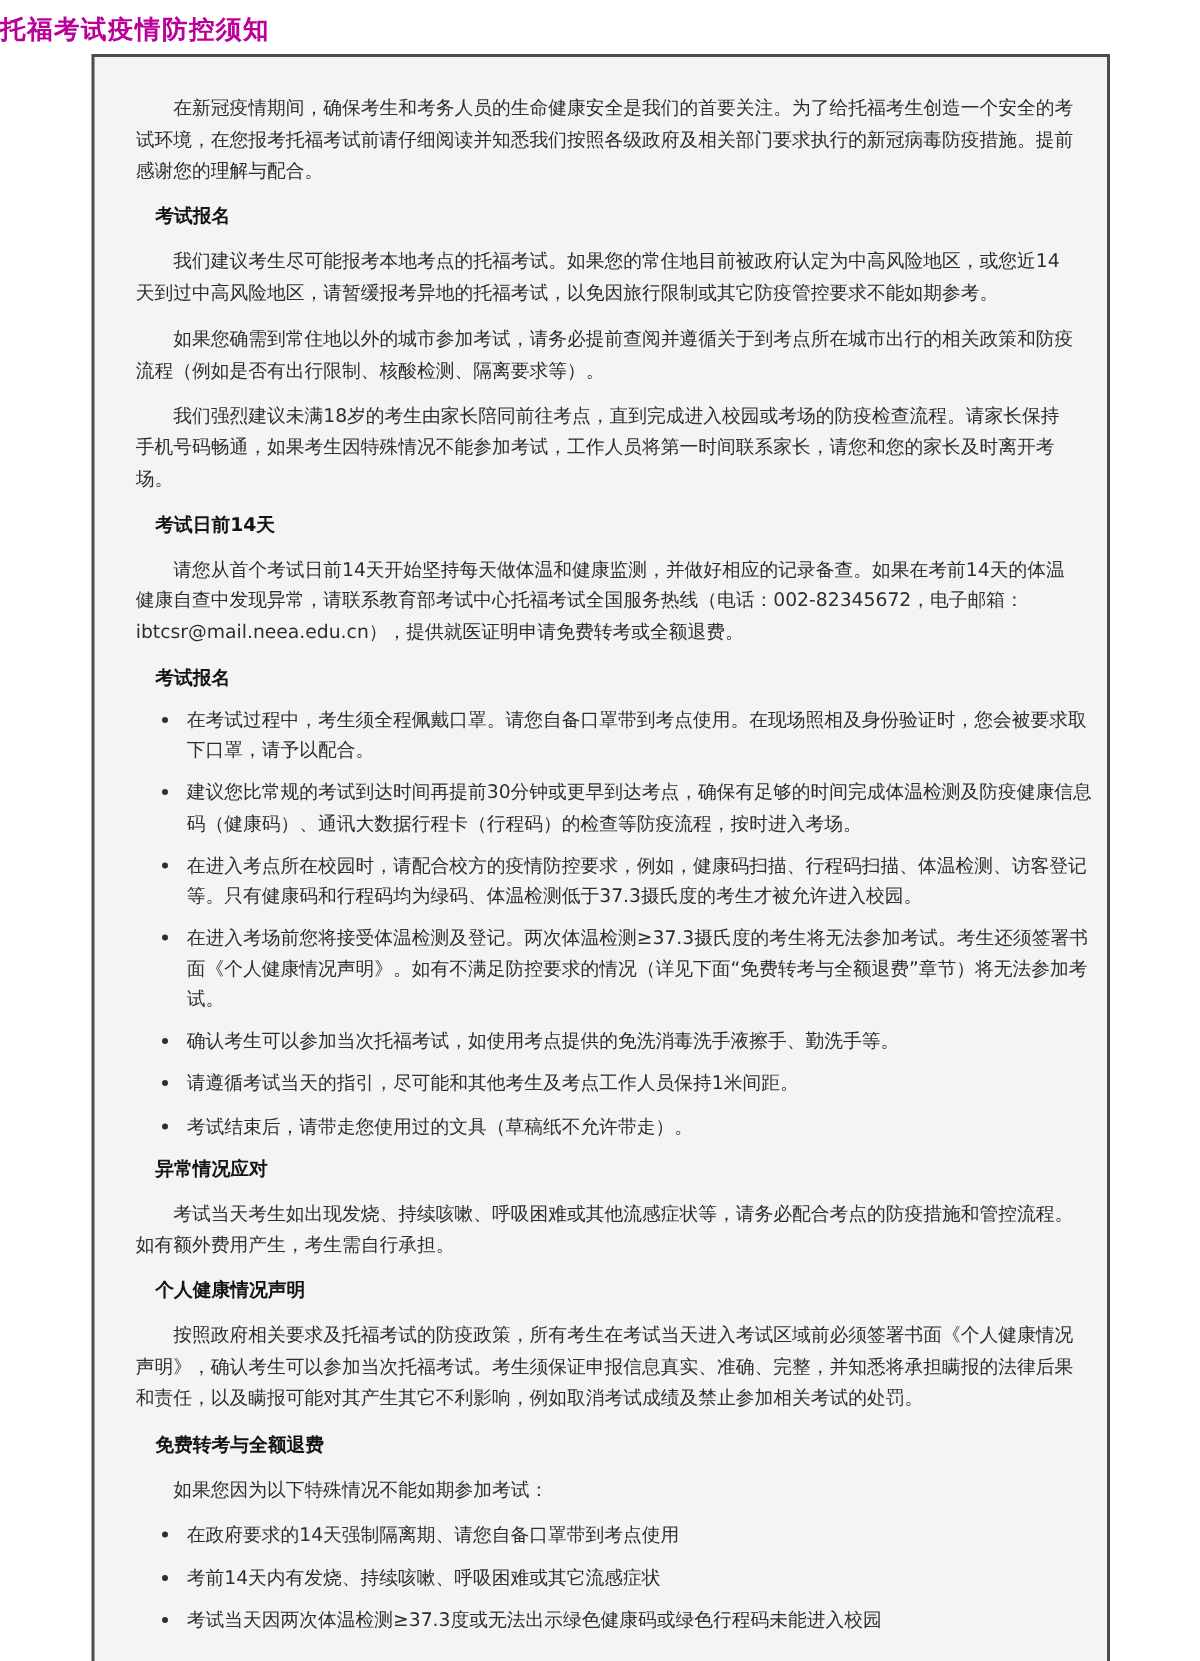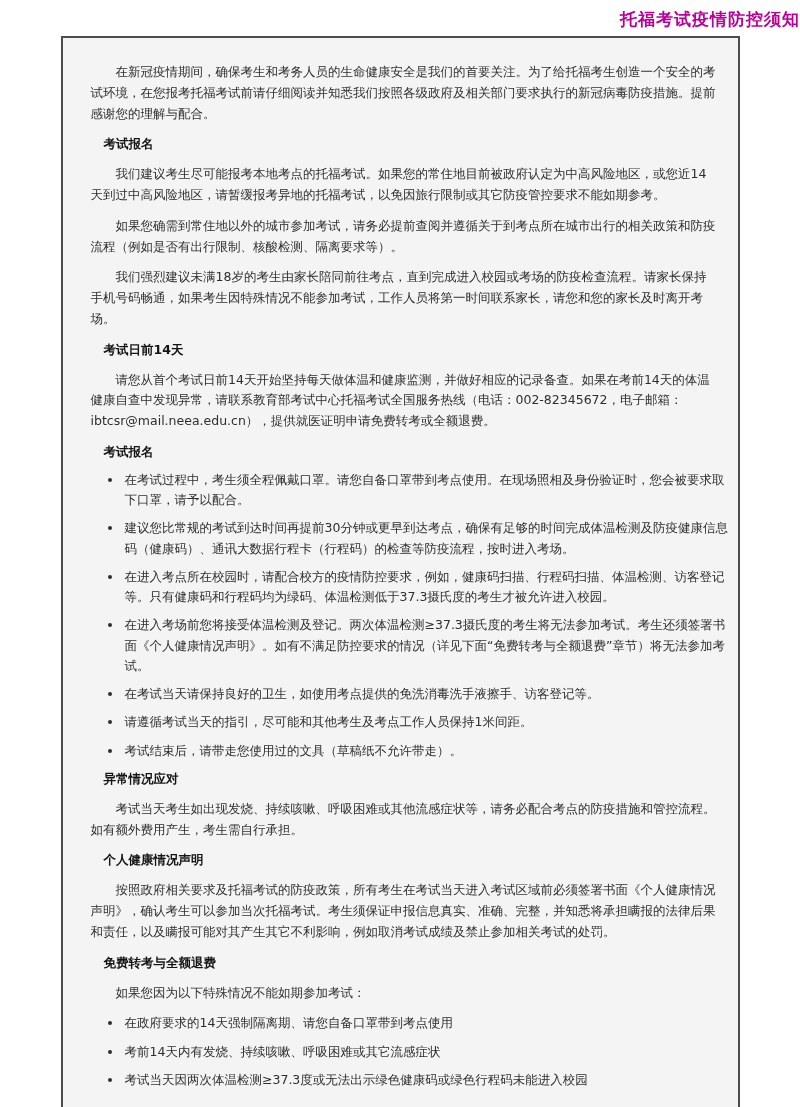--- a/index.html
+++ b/index.html
@@ -7,21 +7,21 @@
   body {
     width: 800px;
     min-height: 1107px;
     background: #ffffff;
     font-family: "DejaVu Sans", "Liberation Sans", sans-serif;
     -webkit-font-smoothing: antialiased;
   }
   .page-title {
     margin: 0;
     padding-top: 8px;
-    text-align: right;
+    text-align: left;
     font-size: 17px;
     font-weight: bold;
     color: #bb0099;
     letter-spacing: 1px;
   }
   .notice-box {
     width: 679px;
     min-height: 1012px;
     margin: 5px auto 0 auto;
     background: #f4f4f4;
@@ -70,21 +70,21 @@
 
   <div class="sec-heading">考试日前14天</div>
   <p>请您从首个考试日前14天开始坚持每天做体温和健康监测，并做好相应的记录备查。如果在考前14天的体温健康自查中发现异常，请联系教育部考试中心托福考试全国服务热线（电话：002-82345672，电子邮箱：ibtcsr@mail.neea.edu.cn），提供就医证明申请免费转考或全额退费。</p>
 
   <div class="sec-heading">考试报名</div>
   <ul class="bullets">
     <li>在考试过程中，考生须全程佩戴口罩。请您自备口罩带到考点使用。在现场照相及身份验证时，您会被要求取下口罩，请予以配合。</li>
     <li>建议您比常规的考试到达时间再提前30分钟或更早到达考点，确保有足够的时间完成体温检测及防疫健康信息码（健康码）、通讯大数据行程卡（行程码）的检查等防疫流程，按时进入考场。</li>
     <li>在进入考点所在校园时，请配合校方的疫情防控要求，例如，健康码扫描、行程码扫描、体温检测、访客登记等。只有健康码和行程码均为绿码、体温检测低于37.3摄氏度的考生才被允许进入校园。</li>
     <li>在进入考场前您将接受体温检测及登记。两次体温检测≥37.3摄氏度的考生将无法参加考试。考生还须签署书面《个人健康情况声明》。如有不满足防控要求的情况（详见下面“免费转考与全额退费”章节）将无法参加考试。</li>
-    <li>在考试当天请保持良好的卫生，如使用考点提供的免洗消毒洗手液擦手、访客登记等。</li>
+    <li>确认考生可以参加当次托福考试，如使用考点提供的免洗消毒洗手液擦手、勤洗手等。</li>
     <li>请遵循考试当天的指引，尽可能和其他考生及考点工作人员保持1米间距。</li>
     <li>考试结束后，请带走您使用过的文具（草稿纸不允许带走）。</li>
   </ul>
 
   <div class="sec-heading">异常情况应对</div>
   <p>考试当天考生如出现发烧、持续咳嗽、呼吸困难或其他流感症状等，请务必配合考点的防疫措施和管控流程。如有额外费用产生，考生需自行承担。</p>
 
   <div class="sec-heading">个人健康情况声明</div>
   <p>按照政府相关要求及托福考试的防疫政策，所有考生在考试当天进入考试区域前必须签署书面《个人健康情况声明》，确认考生可以参加当次托福考试。考生须保证申报信息真实、准确、完整，并知悉将承担瞒报的法律后果和责任，以及瞒报可能对其产生其它不利影响，例如取消考试成绩及禁止参加相关考试的处罚。</p>
 

